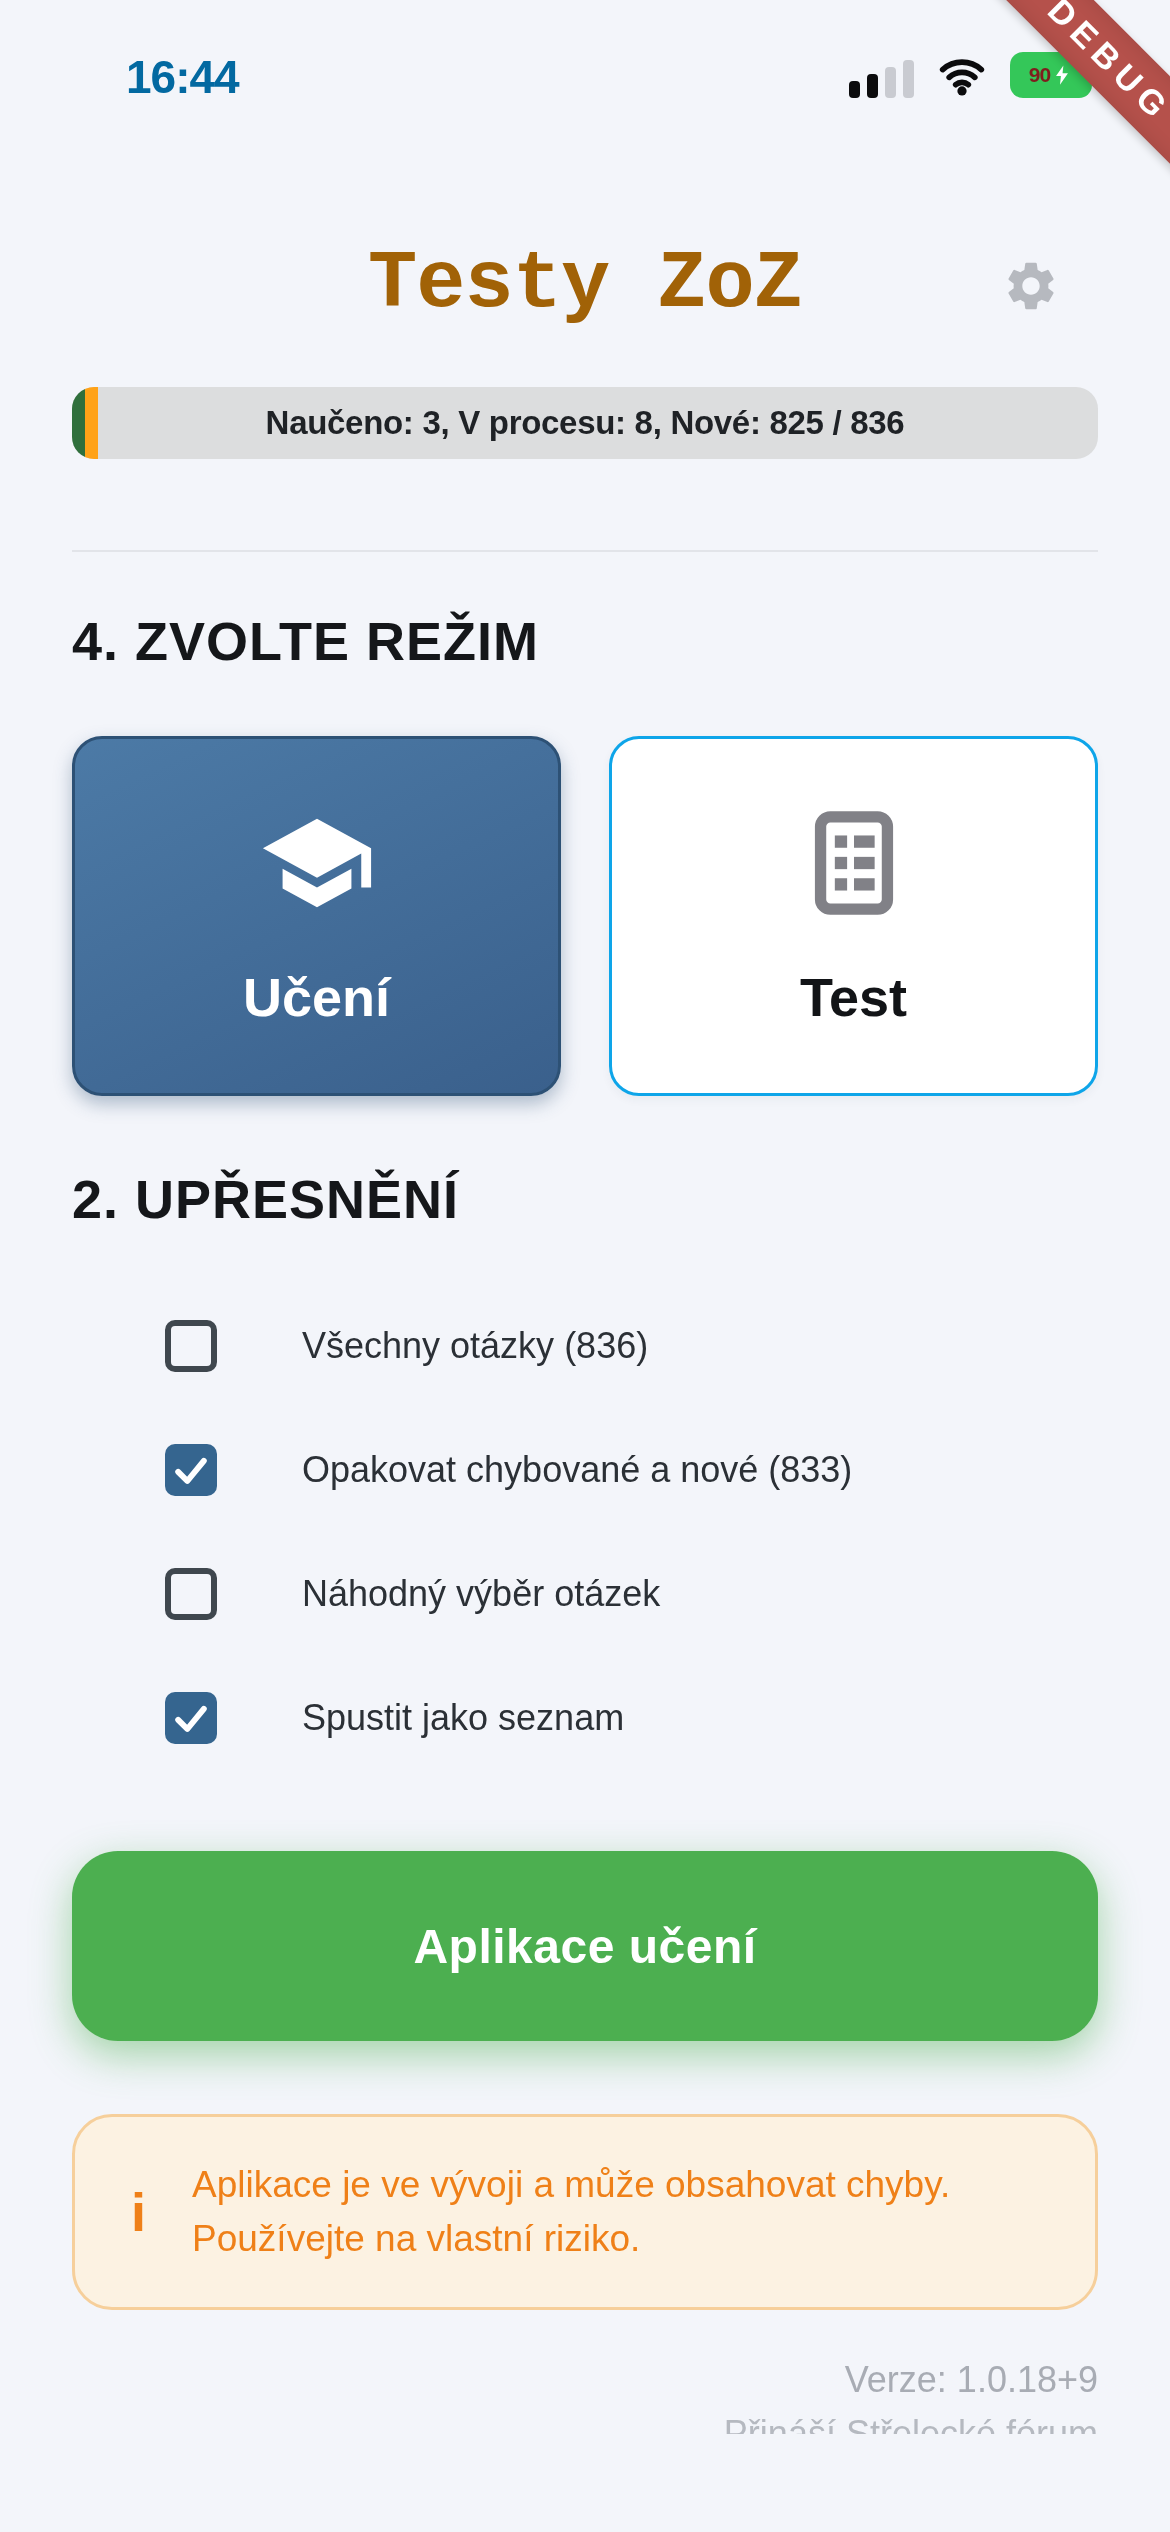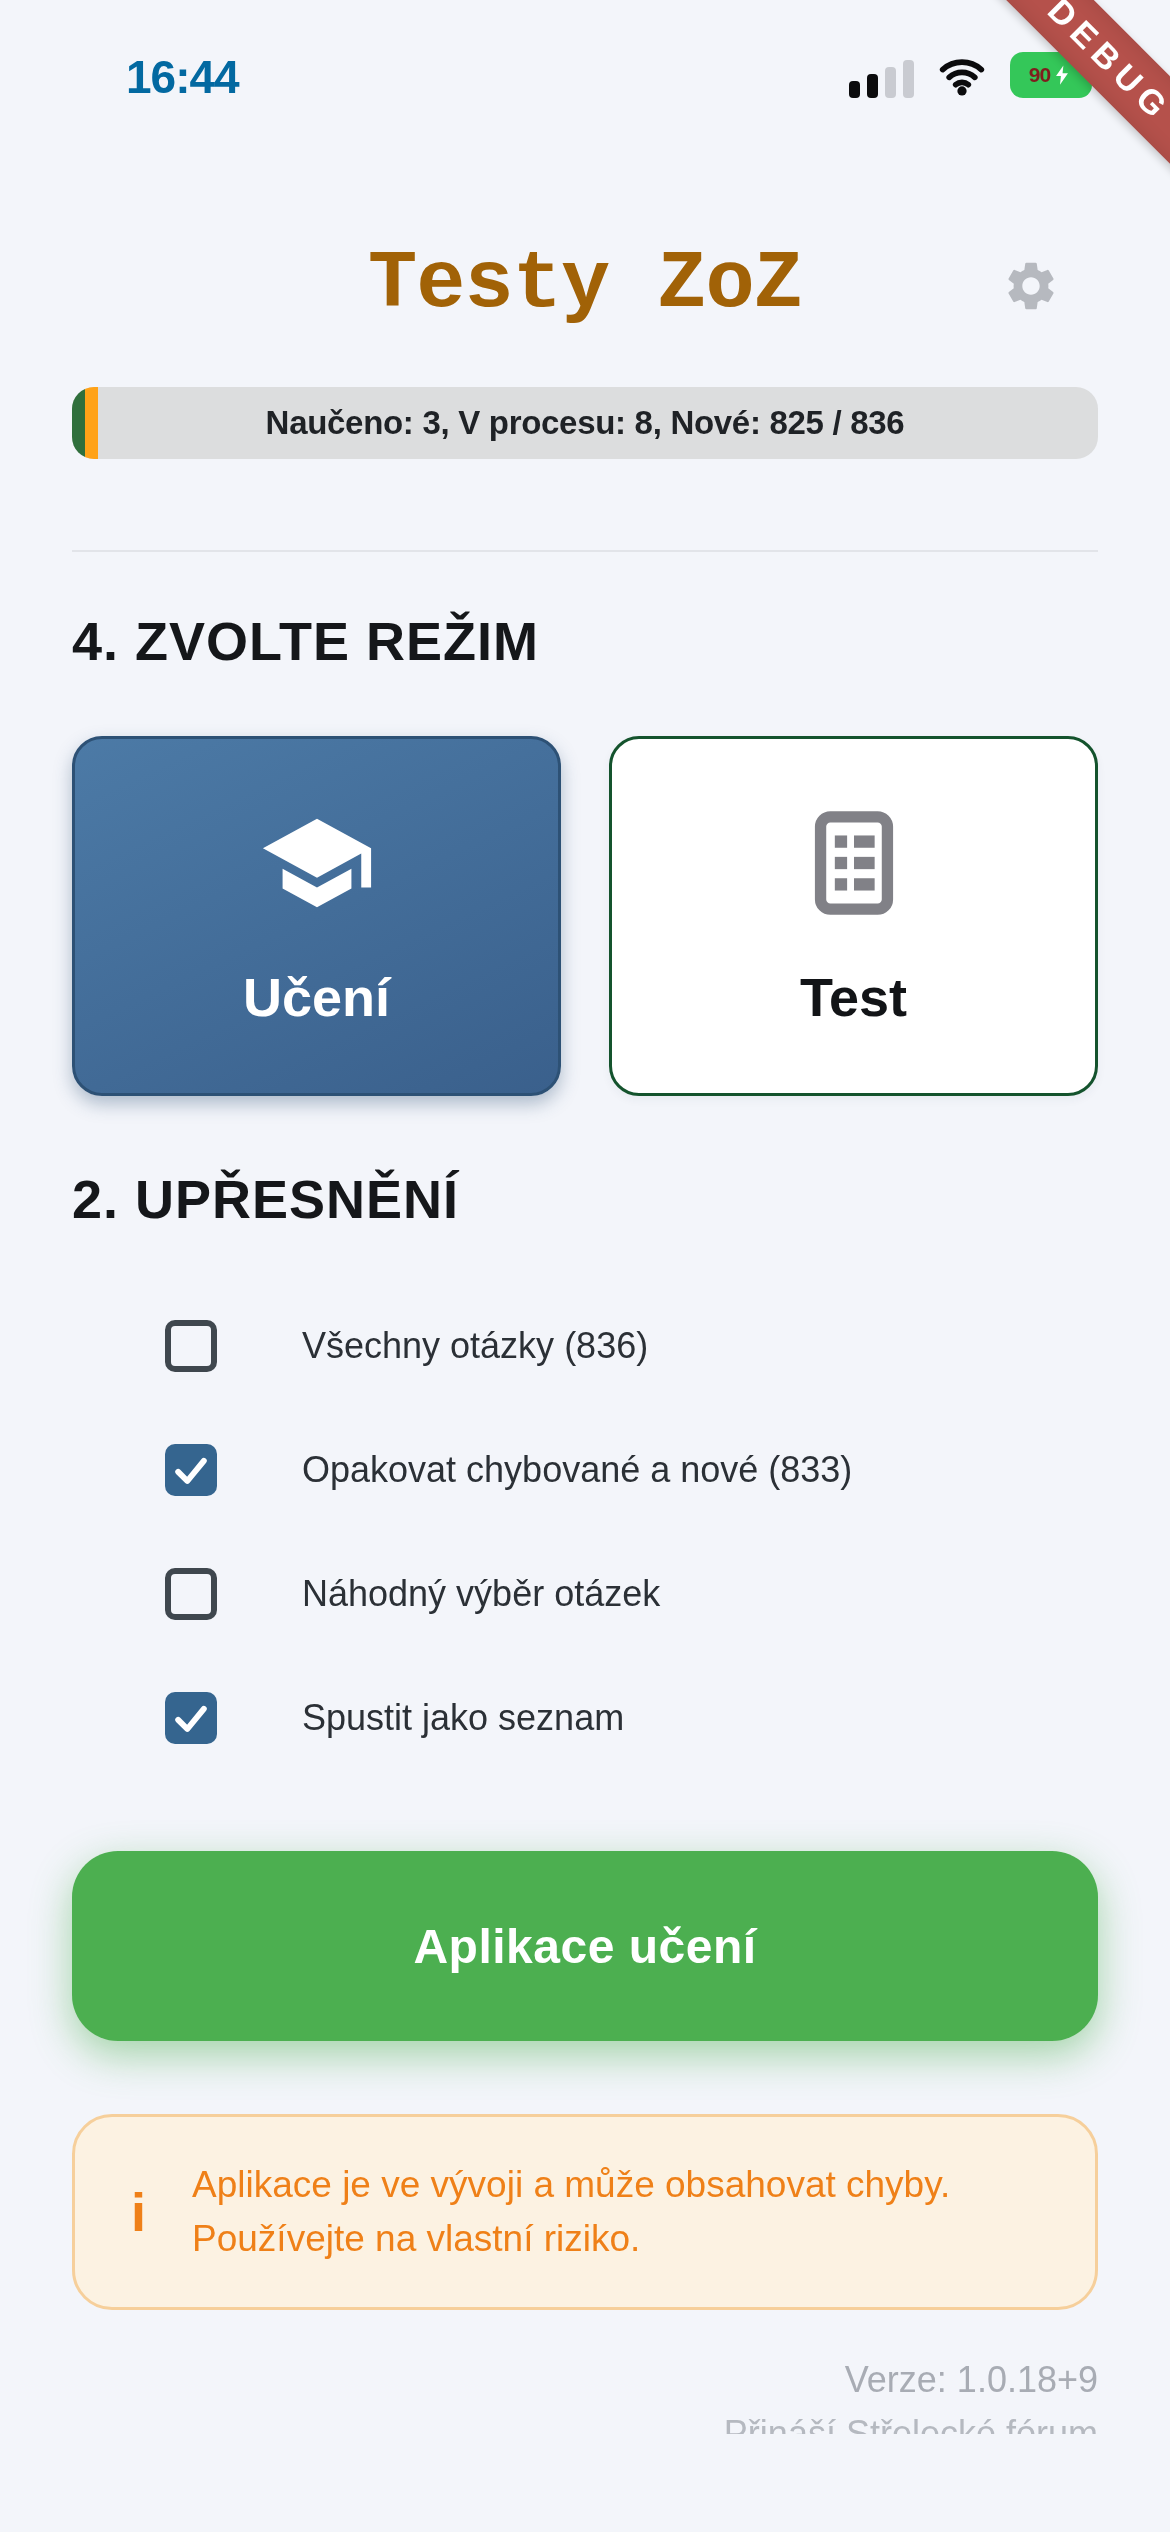--- a/index.html
+++ b/index.html
@@ -48,21 +48,21 @@
   .seg.inprocess { width:13px; }
   .stats-text {
     position:absolute; inset:0; display:flex; align-items:center; justify-content:center;
     font-size:33px; font-weight:700; color:#1f2226; letter-spacing:-.3px;
   }
   .divider { margin-top:91px; height:2px; background:#e2e4e9; }
   .section-heading { margin-top:58px; font-size:54px; font-weight:800; color:#15171a; letter-spacing:1px; }
   
   .cards { margin-top:64px; display:flex; gap:48px; }
   .mode-card {
-    flex:1; height:360px; border-radius:30px; background:#ffffff; border:3px solid #14532d;
+    flex:1; height:360px; border-radius:30px; background:#ffffff; border:3px solid #0ea5e9;
     display:flex; flex-direction:column; align-items:center; justify-content:center; gap:44px;
     cursor:pointer; box-shadow:0 4px 10px rgba(40,50,70,.05);
   }
   .mode-card .card-label { font-size:54px; font-weight:700; color:#121417; }
   .mode-card.selected {
     background:linear-gradient(155deg,#4c7aa6 0%, #3a608c 100%);
     border:3px solid #2d5175; box-shadow:0 8px 18px rgba(45,81,117,.35);
   }
   .mode-card.selected .card-label { color:#ffffff; }
   .mode-icon { width:118px; height:118px; }

